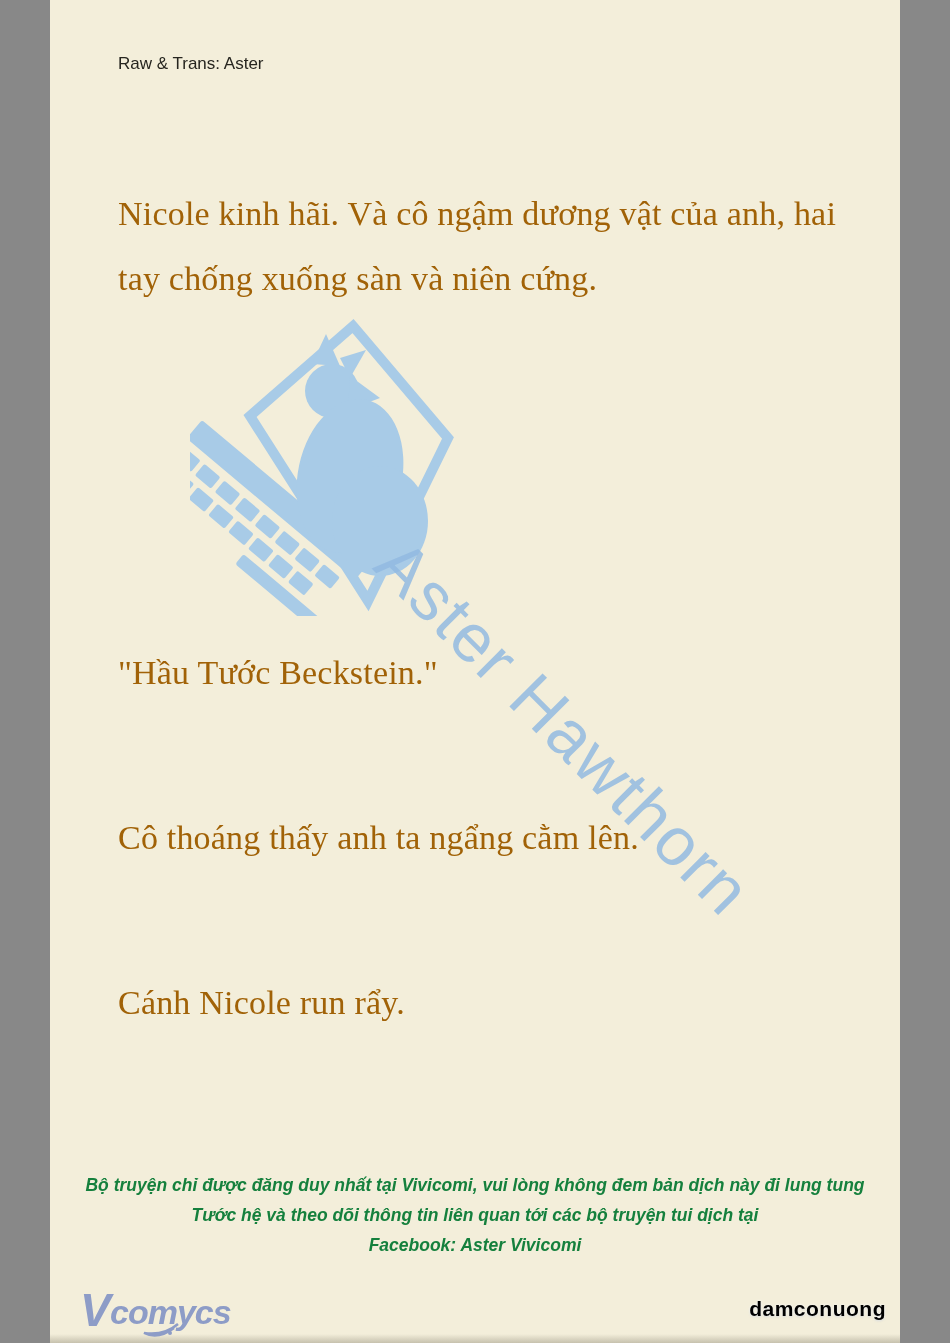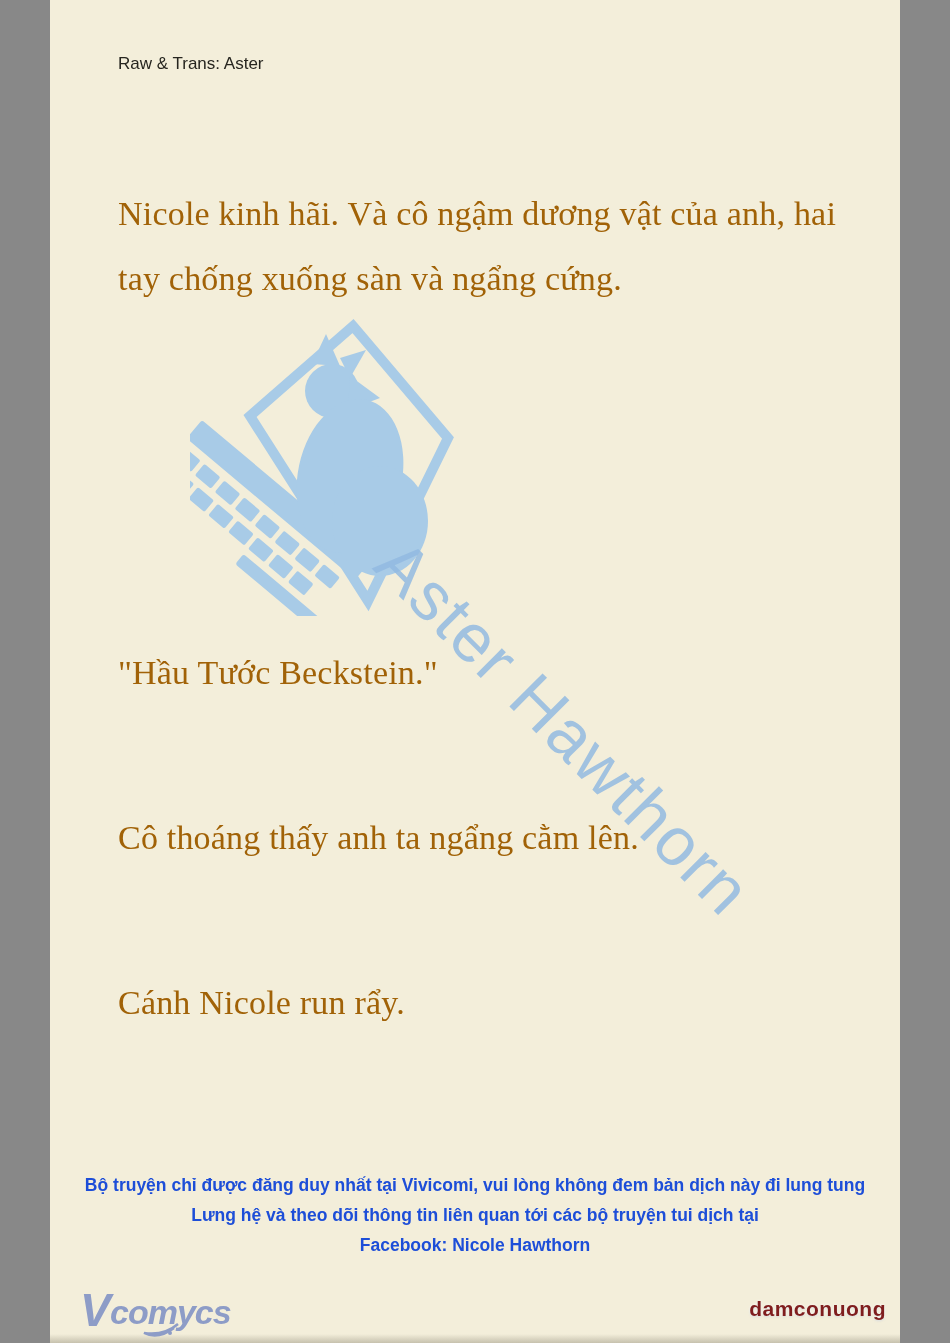--- a/index.html
+++ b/index.html
@@ -28,29 +28,29 @@
   
   .para{
     position:absolute;left:68px;z-index:2;
     font-size:34px;line-height:65px;color:#a16207;
     letter-spacing:0.2px;white-space:nowrap;
   }
   .p1{top:181px}.p2{top:414px}.p3{top:640px}.p4{top:805px}.p5{top:970px}
   
   .footer{
     position:absolute;left:0;right:0;top:1170px;z-index:2;text-align:center;
-    font-family:"Liberation Sans",sans-serif;font-weight:bold;
-    font-size:17.5px;line-height:30px;color:#1d4ed8;
+    font-family:"Liberation Sans",sans-serif;font-style:italic;font-weight:bold;
+    font-size:17.5px;line-height:30px;color:#15803d;
   }
   
   .vcomycs{position:absolute;left:28px;top:1284px;width:200px;height:58px;z-index:2;}
   .damconuong{
     position:absolute;right:14px;top:1297px;z-index:2;
     font-family:"Liberation Sans",sans-serif;font-weight:bold;font-size:21px;
-    color:#7f1d1d;letter-spacing:0.5px;
+    color:#000000;letter-spacing:0.5px;
     text-shadow:0 0 3px rgba(255,255,255,0.95),0 1px 2px rgba(170,180,195,0.55);
   }
 </style>
 </head>
 <body>
 
 <div class="page">
 
   <div class="credit">Raw &amp; Trans: Aster</div>
 
@@ -85,38 +85,38 @@
       <polygon points="160,60 190,82 158,94"></polygon>
       <ellipse cx="160" cy="160" rx="52" ry="78" transform="rotate(12 160 160)"></ellipse>
       <ellipse cx="190" cy="205" rx="48" ry="55"></ellipse>
     </g>
   </svg>
 
   <div class="wm-text">Aster Hawthorn</div>
 
   <div class="para p1">
     <div>Nicole kinh hãi. Và cô ngậm dương vật của anh, hai</div>
-    <div>tay chống xuống sàn và ngẩng cứng.</div>
+    <div>tay chống xuống sàn và niên cứng.</div>
   </div>
   <div class="para p2">
   </div>
   <div class="para p3">
     <div>"Hầu Tước Beckstein."</div>
   </div>
   <div class="para p4">
     <div>Cô thoáng thấy anh ta ngẩng cằm lên.</div>
   </div>
   <div class="para p5">
     <div>Cánh Nicole run rẩy.</div>
   </div>
 
   <div class="footer">
     <div>Bộ truyện chỉ được đăng duy nhất tại Vivicomi, vui lòng không đem bản dịch này đi lung tung</div>
-    <div>Lưng hệ và theo dõi thông tin liên quan tới các bộ truyện tui dịch tại</div>
-    <div>Facebook: Nicole Hawthorn</div>
+    <div>Tước hệ và theo dõi thông tin liên quan tới các bộ truyện tui dịch tại</div>
+    <div>Facebook: Aster Vivicomi</div>
   </div>
 
   <svg class="vcomycs" viewBox="0 0 200 58" aria-hidden="true">
     <g fill="#8d9cc7" font-family="Liberation Sans, sans-serif" font-style="italic" font-weight="bold">
       <text x="2" y="42" font-size="46">V</text>
       <text x="32" y="40" font-size="34" letter-spacing="-1">comycs</text>
       <path d="M96,44 q-16,12 -30,5 q20,3 34,-9" fill="none" stroke="#8d9cc7" stroke-width="2.5"></path>
       <circle cx="92" cy="49" r="2"></circle>
     </g>
   </svg>

